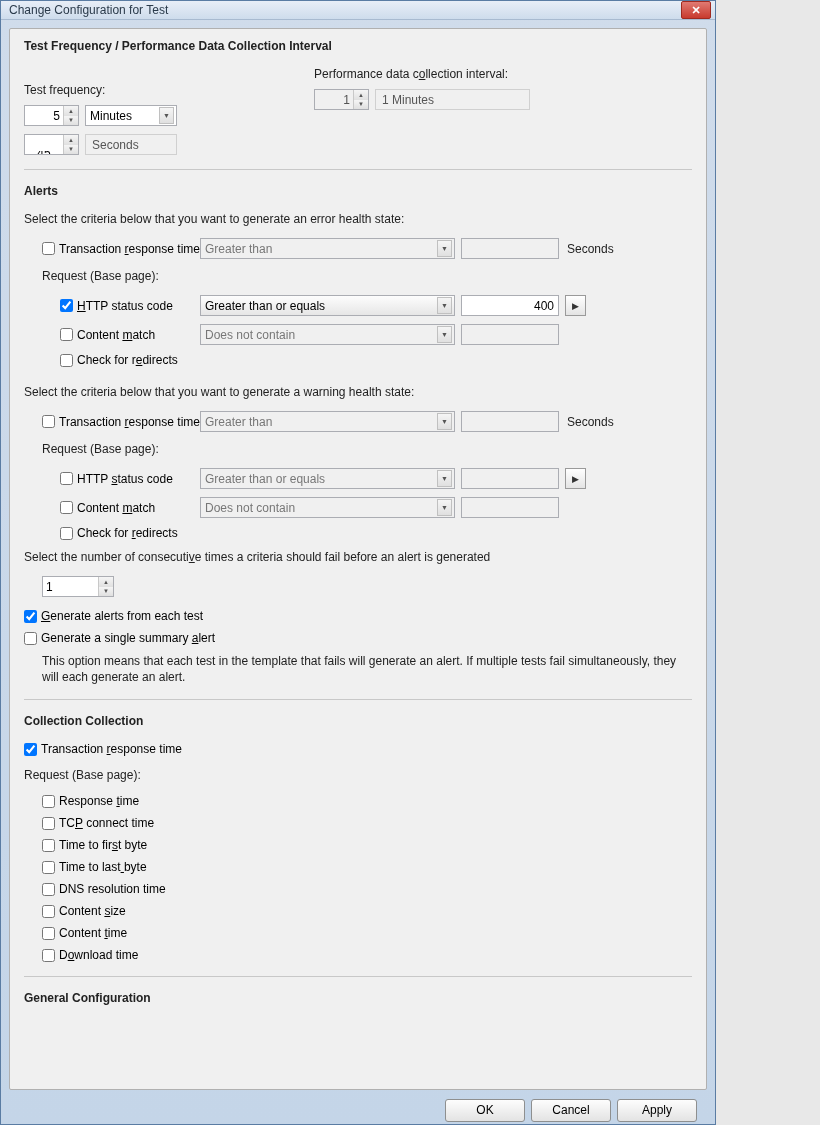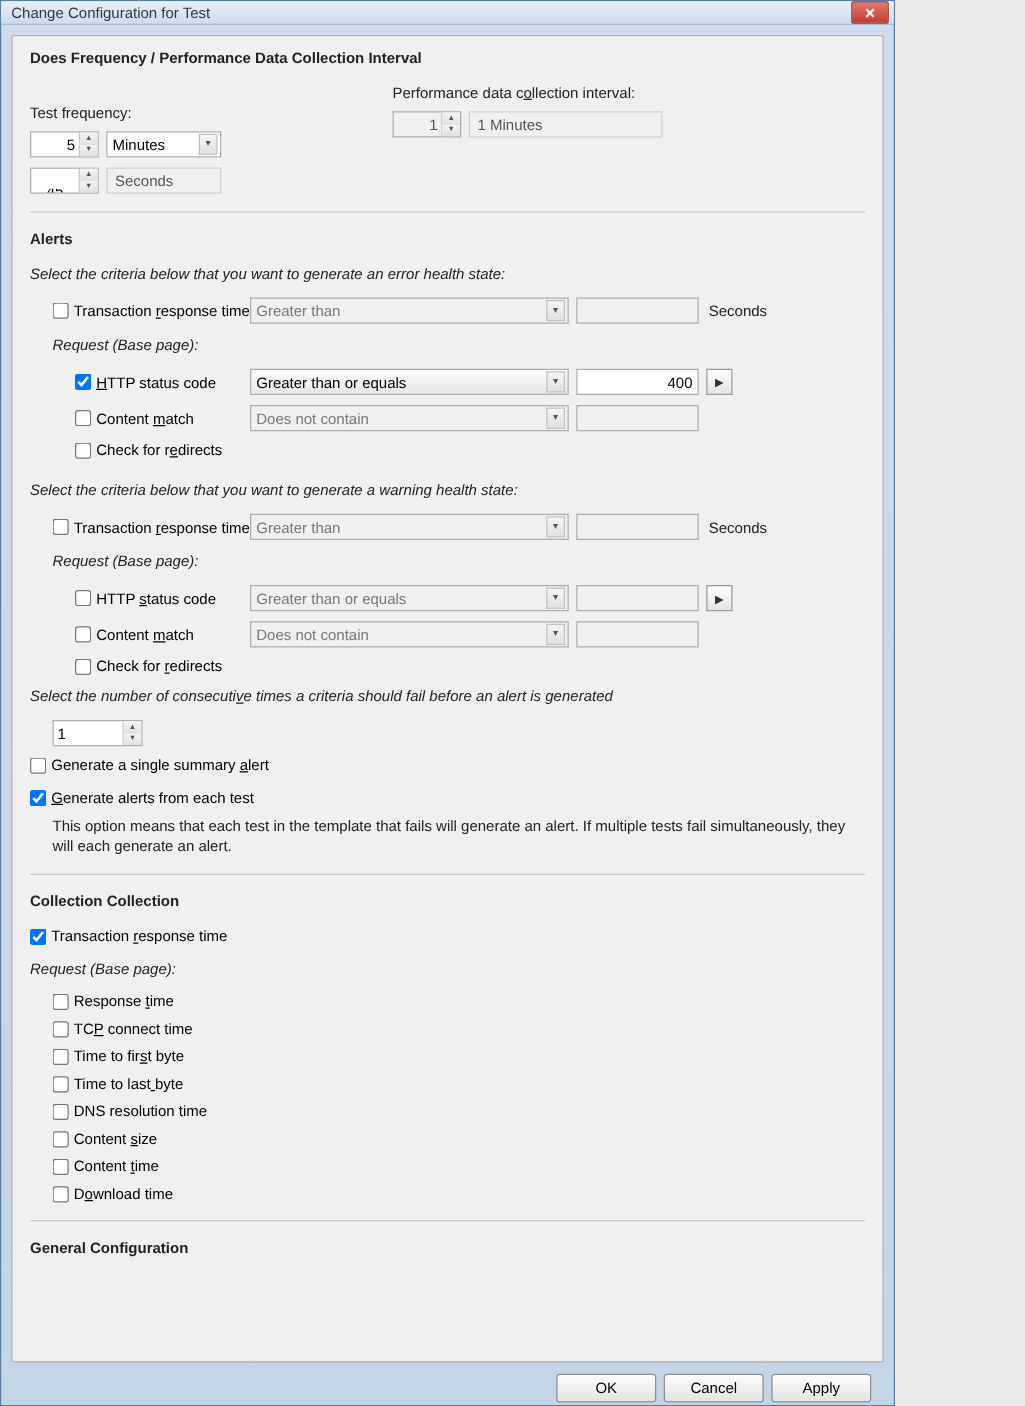--- a/index.html
+++ b/index.html
@@ -31,41 +31,41 @@
 .txt.dis { background:#f0f0f0; }
 .txt input { border:none; width:100%; outline:none; background:transparent; text-align:right; }
 hr { border:none; border-top:1px solid #c8c8c8; margin:14px 0; }
 .chk { display:flex; align-items:center; gap:4px; }
 .chk input { width:13px; height:13px; cursor:pointer; }
 .chk label { cursor:pointer; }
 .und { text-decoration:underline; }
 .play { width:21px; height:21px; border:1px solid #9a9a9a; background:linear-gradient(#fff,#e4e4e4); display:inline-flex; align-items:center; justify-content:center; cursor:pointer; font-size:9px; color:#333; }
 .indent1 { padding-left:18px; }
 .indent2 { padding-left:36px;align-items:center; }
-.subhead { color:#222; margin:10px 0 12px 0;font-style:italic; }
+.subhead { color:#222; margin:10px 0 12px 0; }
 .desc { color:#222; padding-left:18px; line-height:1.35; margin-top:4px; }
 .footer { height:40px; display:flex; align-items:center; justify-content:flex-end; gap:6px; padding:0 10px; }
 .btn { width:80px; height:23px; background:linear-gradient(#fdfdfd,#e3e3e3); border:1px solid #8e8f8f; border-radius:3px; cursor:pointer; }
 .spacer { height:60px; }
 .sect { margin-bottom:6px; }
 </style>
 </head>
 <body>
 
 <div class="window">
   <div class="titlebar">
     <span class="title">Change Configuration for Test</span>
     <div class="close">✕</div>
   </div>
   <div class="outer">
     <div class="panel">
       <div class="scroll">
 
         <div class="sect">
-          <h3>Does Frequency / Performance Data Collection Interval</h3>
+          <h3>Test Frequency / Performance Data Collection Interval</h3>
           <div style="display:flex;">
             <div style="width:290px;">
               <div class="lbl" style="margin-bottom:8px;margin-top:16px;"><span>Test frequency:</span></div>
               <div class="row">
                 <div class="spinner">
                   <input value="5" style="">
                   <div class="arrows">
                       <span>▲</span>
                       <span>▼</span>
                     </div>
@@ -233,30 +233,30 @@
           <div class="row indent1">
             <div class="spinner" style="width:72px;">
               <input style="text-align: left; padding-left: 3px; width: 55px;" value="1">
               <div class="arrows">
                   <span>▲</span>
                   <span>▼</span>
                 </div>
             </div>
           </div>
 
-          <div class="row">
-            <div class="chk">
-              <input type="checkbox" style="">
-                <label>Generate a single summary <span class="und">a</span>lert</label>
-            </div>
-          </div>
           <div class="row" style="margin-top:12px;">
             <div class="chk">
               <input type="checkbox" checked="" style="">
                 <label><span class="und">G</span>enerate alerts from each test</label>
+            </div>
+          </div>
+          <div class="row">
+            <div class="chk">
+              <input type="checkbox" style="">
+                <label>Generate a single summary <span class="und">a</span>lert</label>
             </div>
           </div>
           <div class="desc">This option means that each test in the template that fails will generate an alert. If multiple tests fail simultaneously, they will each generate an alert.</div>
         </div>
 
         <hr>
 
         <div class="sect">
           <h3>Collection Collection</h3>
           <div class="row">

